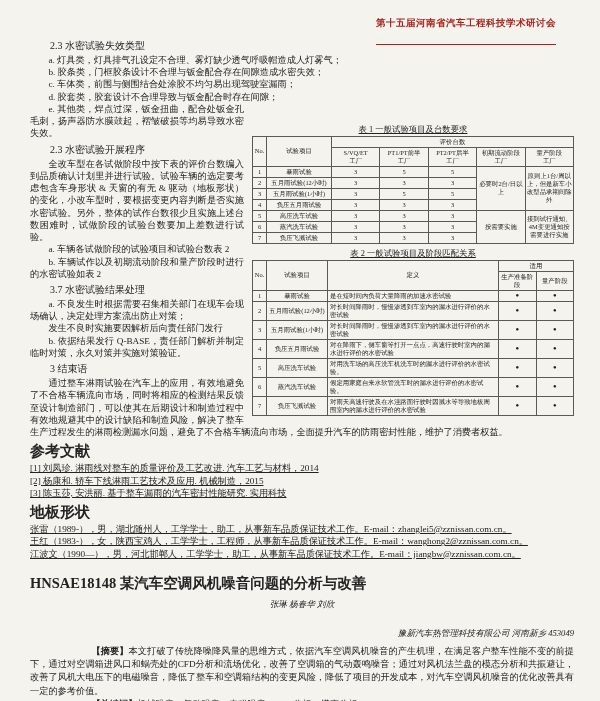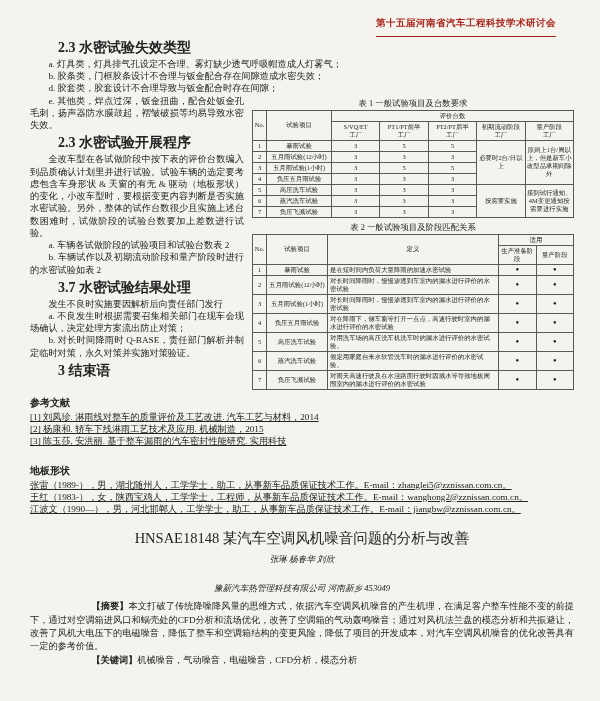--- a/index.html
+++ b/index.html
@@ -6,59 +6,60 @@
   body{
     width:600px;height:701px;overflow:hidden;
     background:#f4f3ee;color:#232323;
     font-family:"Liberation Serif","DejaVu Serif",serif;
   }
   .page{padding:8px 26px 0 30px;}
   
   .conf{text-align:right;margin:4px 18px 9px 0;}
   .conf span{
     color:#a8231c;font-weight:bold;font-size:9.5px;letter-spacing:.5px;
-    border-bottom:1.5px solid #a8231c;padding-bottom:8px;
+    border-bottom:1.5px solid #a8231c;padding-bottom:16px;
   }
   
-  .sec{font-size:14px;font-weight:bold;margin:3px 0 1px;text-indent:2em;}
+  .sec{font-size:10px;font-weight:normal;margin:3px 0 1px;text-indent:2em;}
   p.t{margin:0;font-size:9.2px;line-height:1.33;text-align:justify;text-indent:2em;}
   p.noind{text-indent:0;text-decoration:underline;}
   .small{font-size:8.6px;line-height:1.28;}
-  .flush{font-size:10px;font-weight:bold;margin:16px 0 1px;text-indent:0;}
+  .flush{font-size:15px;font-weight:bold;margin:4px 0 1px;text-indent:0;}
   
   .tblwrap{float:right;width:322px;margin:1px 0 4px 8px;}
-  .t-title{text-align:center;font-size:8.4px;margin:2px 0 1px;font-weight:normal;}
+  .t-title{text-align:center;font-size:8.4px;margin:20px 0 1px;font-weight:normal;text-decoration:underline;}
   table{border-collapse:collapse;width:100%;font-size:6.4px;line-height:1.25;table-layout:fixed;}
   td,th{border:1px solid #5a5a55;padding:1px 1px;text-align:center;font-weight:normal;vertical-align:middle;word-break:break-all;}
   .defcell{text-align:left;padding:1px 2px;}
   .dot{font-size:6px;}
   .c-no{width:11px;}.c-item{width:62px;}.c-n{width:26px;}
   .c-init{width:56px;}.c-prod{width:86px;}
   .c2-no{width:11px;}.c2-item{width:58px;}.c2-def{width:168px;}.c2-a{width:38px;}
   .mt{margin-top:4px;}
   
   .paper2{clear:both;padding-top:6px;}
-  .p2-title{text-align:center;font-size:14.5px;font-weight:normal;margin:8px 0 6px;}
+  .p2-title{font-size:14.5px;font-weight:bold;margin:8px 0 6px;}
   .p2-authors{text-align:center;font-size:8.6px;font-style:italic;margin:2px 0;}
-  .p2-affil{text-align:center;font-size:8.6px;font-style:italic;margin:17px 0 5px;}
+  .p2-affil{text-align:right;font-size:8.6px;font-style:italic;margin:17px 0 5px;}
   .abs{margin:0;font-size:9.2px;line-height:1.45;text-align:justify;text-indent:2em;}
   .abs b{font-weight:bold;margin-left:43px;}
 </style>
 </head>
 <body>
 
 <div class="page">
 
   <div class="conf">
     <span>第十五届河南省汽车工程科技学术研讨会</span>
   </div>
 
   <h3 class="sec">2.3 水密试验失效类型</h3>
   <p class="t">a. 灯具类，灯具排气孔设定不合理、雾灯缺少透气呼吸帽造成人灯雾气；</p>
   <p class="t">b. 胶条类，门框胶条设计不合理与钣金配合存在间隙造成水密失效；</p>
+  <p class="t">c. 车体类，前围与侧围结合处涂胶不均匀易出现驾驶室漏雨；</p>
   <p class="t">d. 胶套类，胶套设计不合理导致与钣金配合时存在间隙；</p>
 
   <div class="tblwrap">
     <div class="t-title">表 1 一般试验项目及台数要求</div>
     <table>
       <tbody>
           <tr>
         <th class="c-no" rowspan="2">No.</th>
         <th class="c-item" rowspan="2">试验项目</th>
         <th colspan="5">评价台数</th>
@@ -193,25 +194,26 @@
   </div>
 
   <p class="t">e. 其他类，焊点过深，钣金扭曲，配合处钣金孔毛刺，扬声器防水膜鼓起，褶皱破损等均易导致水密失效。</p>
 
   <h3 class="sec">2.3 水密试验开展程序</h3>
   <p class="t">全改车型在各试做阶段中按下表的评价台数编入到品质确认计划里并进行试验。试验车辆的选定要考虑包含车身形状 &amp; 天窗的有无 &amp; 驱动（地板形状）的变化，小改车型时，要根据变更内容判断是否实施水密试验。另外，整体的试作台数很少且实施上述台数困难时，试做阶段的试验台数要加上差数进行试验。</p>
   <p class="t">a. 车辆各试做阶段的试验项目和试验台数表 2</p>
   <p class="t">b. 车辆试作以及初期流动阶段和量产阶段时进行的水密试验如表 2</p>
 
   <h3 class="sec">3.7 水密试验结果处理</h3>
+  <p class="t">a. 不良发生时根据需要召集相关部门在现车会现场确认，决定处理方案流出防止对策；</p>
   <p class="t">发生不良时实施要因解析后向责任部门发行</p>
-  <p class="t">a. 不良发生时根据需要召集相关部门在现车会现场确认，决定处理方案流出防止对策；</p>
-  <p class="t">b. 对长时间降雨时 Q-BASE，责任部门解析并制定临时对策，永久对策并实施对策验证。</p>
+  <p class="t">b. 依据结果发行 Q-BASE，责任部门解析并制定临时对策，永久对策并实施对策验证。</p>
 
   <h3 class="sec">3 结束语</h3>
+  <p class="t">通过整车淋雨试验在汽车上的应用，有效地避免了不合格车辆流向市场，同时将相应的检测结果反馈至设计制造部门，可以使其在后期设计和制造过程中有效地规避其中的设计缺陷和制造风险，解决了整车生产过程发生的淋雨检测漏水问题，避免了不合格车辆流向市场，全面提升汽车的防雨密封性能，维护了消费者权益。</p>
 
   <h3 class="flush">参考文献</h3>
   <p class="t small noind">[1] 刘凤珍. 淋雨线对整车的质量评价及工艺改进. 汽车工艺与材料，2014</p>
   <p class="t small noind">[2] 杨康和. 轿车下线淋雨工艺技术及应用. 机械制造，2015</p>
   <p class="t small noind">[3] 陈玉莎, 安洪丽. 基于整车漏雨的汽车密封性能研究. 实用科技</p>
 
   <h3 class="flush">地板形状</h3>
   <p class="t small noind">张雷（1989-），男，湖北随州人，工学学士，助工，从事新车品质保证技术工作。E-mail：zhanglei5@zznissan.com.cn。</p>
   <p class="t small noind">王红（1983-），女，陕西宝鸡人，工学学士，工程师，从事新车品质保证技术工作。E-mail：wanghong2@zznissan.com.cn。</p>
   <p class="t small noind">江波文（1990—），男，河北邯郸人，工学学士，助工，从事新车品质保证技术工作。E-mail：jiangbw@zznissan.com.cn。</p>

